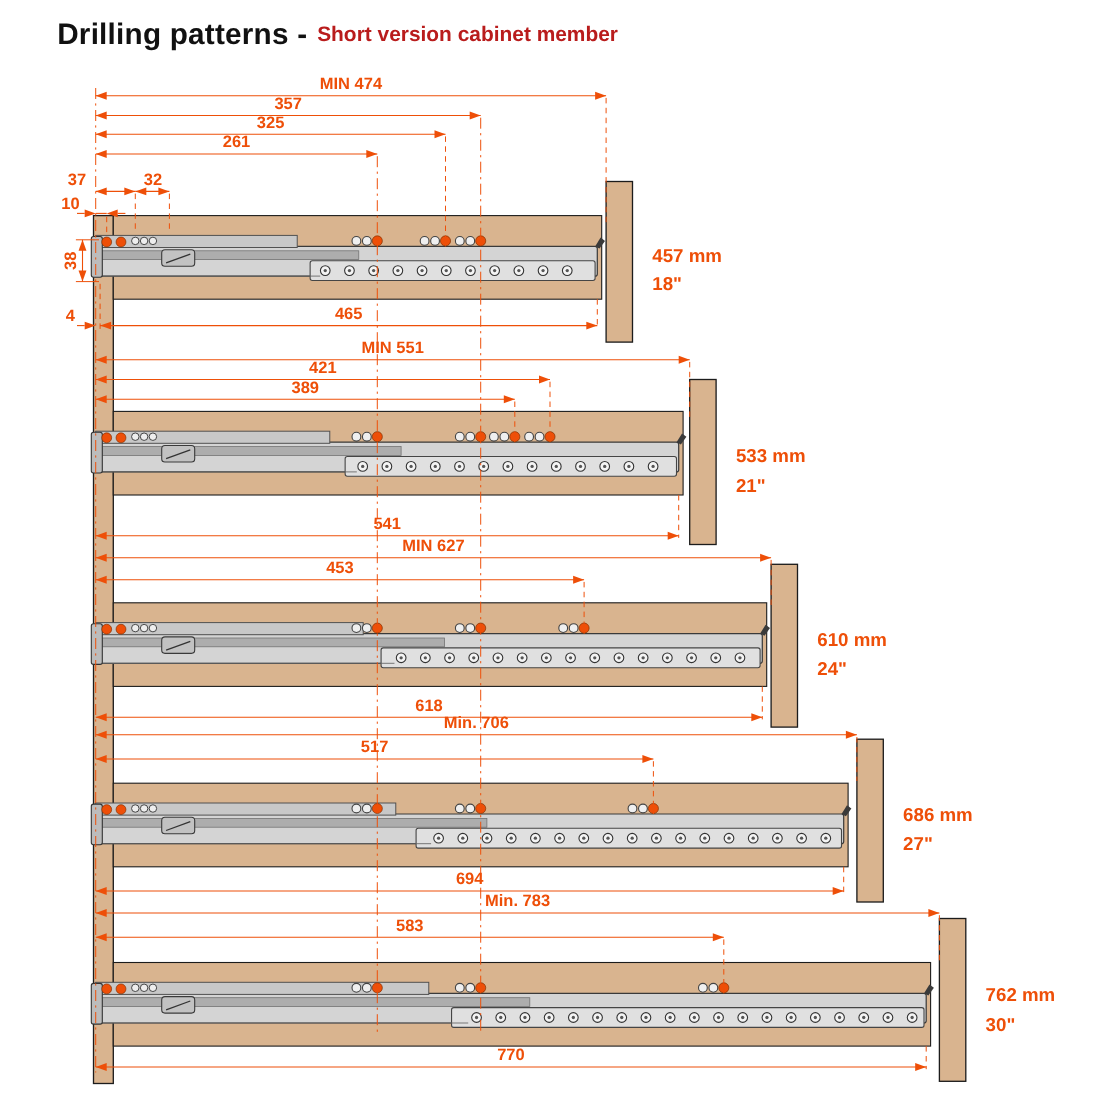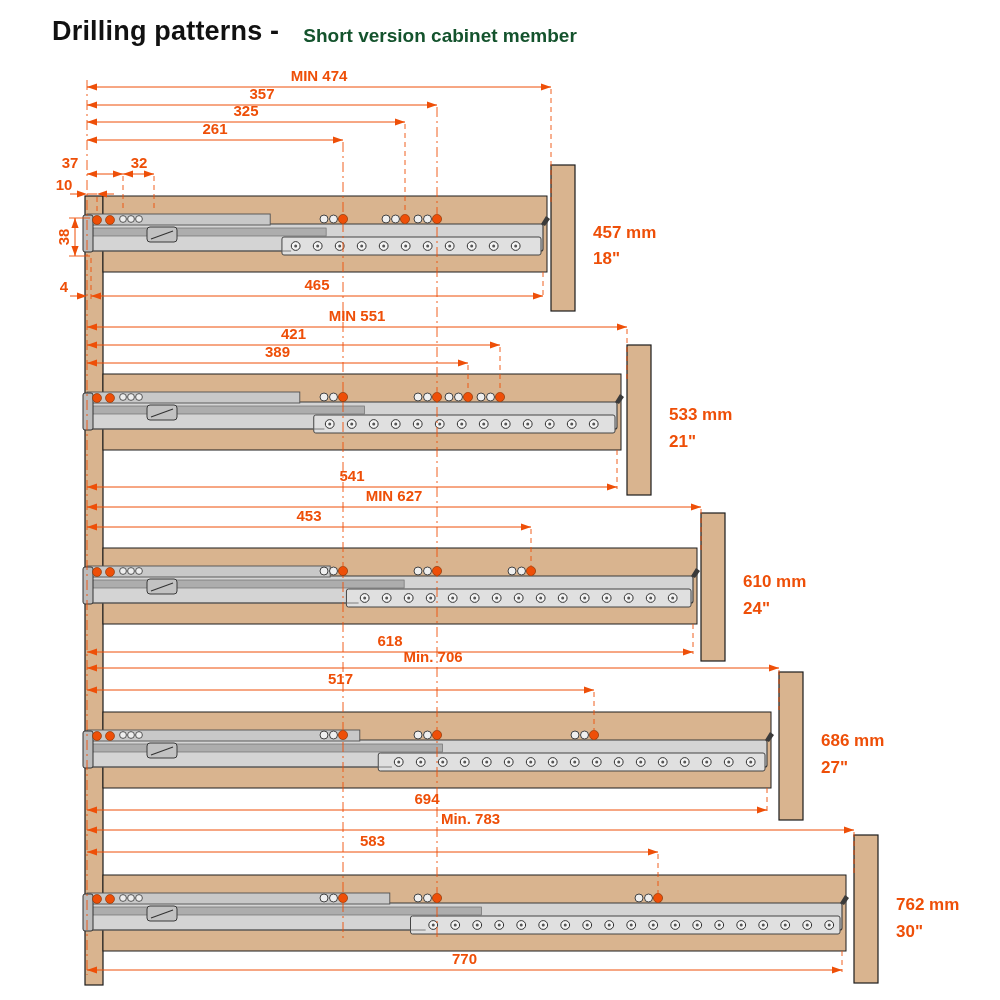--- a/index.html
+++ b/index.html
@@ -1,19 +1,19 @@
 <!DOCTYPE html>
 <html><head>
 <meta charset="utf-8">
 <style>
   html,body{margin:0;padding:0;}
   body{width:1000px;height:1000px;background:#ffffff;font-family:"Liberation Sans",sans-serif;position:relative;overflow:hidden;}
-  .header{position:absolute;top:16px;left:52px;display:flex;align-items:flex-end;gap:24px;z-index:2;}
+  .header{position:absolute;top:16px;left:52px;display:flex;align-items:center;gap:9px;z-index:2;}
   .title{font-size:27px;font-weight:800;color:#111;letter-spacing:.2px;}
-  .subtitle{font-size:19px;font-weight:700;color:#14532d;}
+  .subtitle{font-size:19px;font-weight:700;color:#b91c1c;}
   svg{position:absolute;top:0;left:0;}
   text{font-family:"Liberation Sans",sans-serif;}
 </style>
 </head>
 <body>
 
 <div class="header">
   <span class="title">Drilling patterns -</span>
   <span class="subtitle">Short version cabinet member</span>
 </div>

